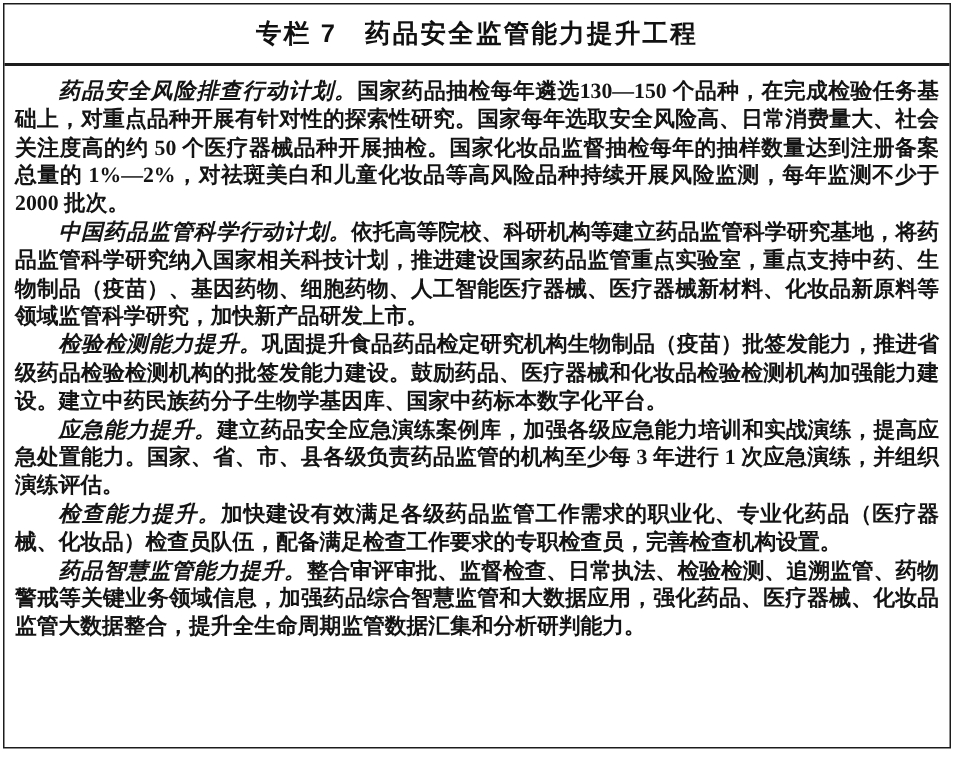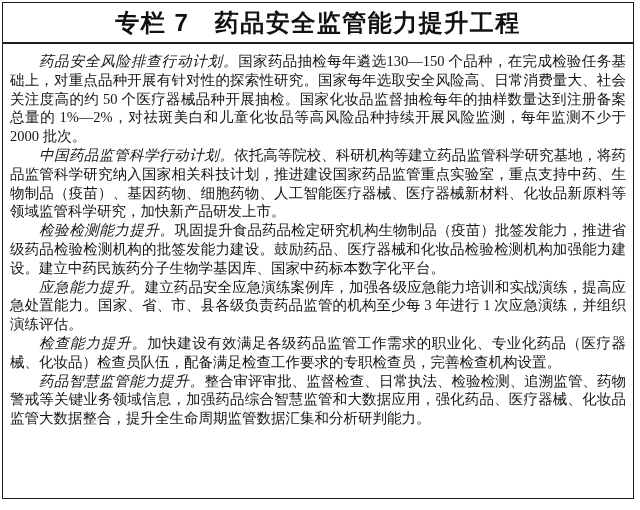--- a/index.html
+++ b/index.html
@@ -24,36 +24,37 @@
     height: 41px;
     border-bottom: 2px solid #1c1c1c;
     display: flex;
     align-items: center;
     justify-content: center;
     box-sizing: border-box;
   }
   .title-text {
     font-family: "Liberation Sans", "DejaVu Sans", sans-serif;
     font-weight: bold;
-    font-size: 24px;
+    font-size: 17px;
     letter-spacing: 1.5px;
     color: #111111;
     white-space: pre;
   }
   .body-area {
     padding: 8px 7px 0 7px;
     font-family: "Liberation Serif", "DejaVu Serif", serif;
     font-size: 14.5px;
     line-height: 18.8px;
     color: #141414;
     text-align: justify;
   }
   .body-area p {
     margin: 0;
     text-indent: 2em;
+    font-weight: bold;
   }
   .para-lead {
     font-style: italic; 
     letter-spacing: 0.5px;
   }
 </style>
 </head>
 <body>
 
 <div class="doc-box">

